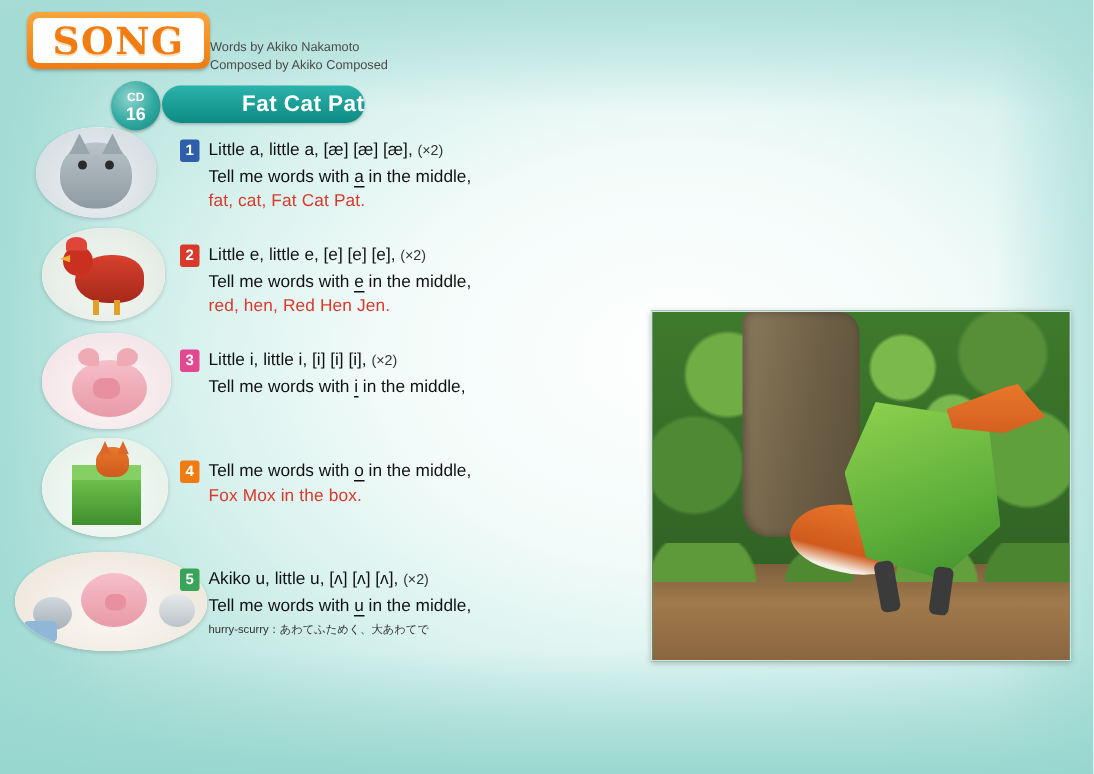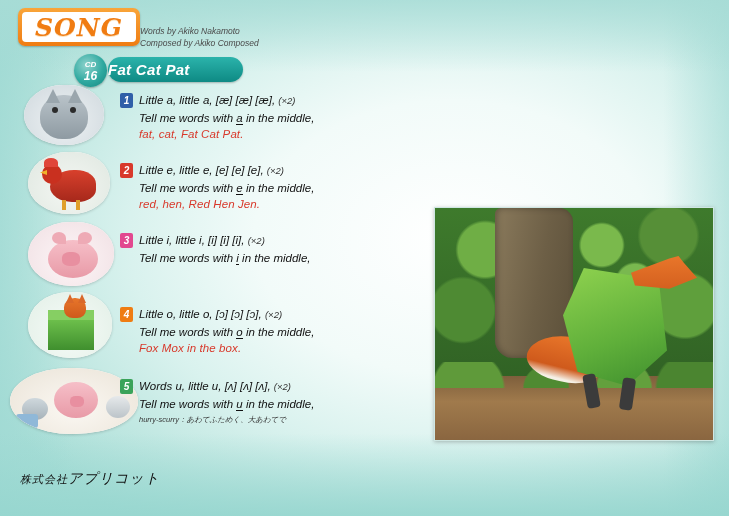--- a/index.html
+++ b/index.html
@@ -6,21 +6,20 @@
   body{
     width:729px;height:516px;overflow:hidden;
     font-family:"Liberation Sans", sans-serif;
     background:#ffffff;
   }
   #page{
     position:relative;width:729px;height:516px;
     background:
       radial-gradient(ellipse 520px 360px at 62% 46%, #ffffff 0%, #f2fbf9 38%, #d9f2ee 62%, #bfe7e1 82%, #a9ded7 100%);
     overflow:hidden;
-    font-style:italic;
   }
   
   #page:before{
     content:"";position:absolute;inset:0;
     background:
       linear-gradient(to bottom, rgba(167,220,214,.85) 0%, rgba(167,220,214,0) 14%),
       linear-gradient(to top, rgba(150,214,207,.9) 0%, rgba(150,214,207,0) 16%),
       linear-gradient(to right, rgba(160,218,212,.75) 0%, rgba(160,218,212,0) 10%),
       linear-gradient(to left, rgba(160,218,212,.6) 0%, rgba(160,218,212,0) 9%);
     pointer-events:none;
@@ -58,21 +57,21 @@
   }
   #cd-badge .cd{font-size:8px;line-height:11px;margin-top:5px;font-weight:bold;}
   #cd-badge .num{font-size:12px;line-height:12px;font-weight:bold;}
 
   
   #song-title{
     left:108px;top:57px;width:135px;height:25px;
     background:linear-gradient(#2bb3ab,#0e8a84);
     border-radius:13px;
     box-shadow:0 1px 2px rgba(0,0,0,.25);
-    display:flex;align-items:center;justify-content:flex-start;
+    display:flex;align-items:center;justify-content:flex-end;
   }
   #song-title span{
     color:#ffffff;font-size:15px;font-weight:bold;letter-spacing:.3px;
     font-family:"Liberation Sans", sans-serif;
   }
 
   
   .verse{position:absolute;left:120px;}
   .vnum{
     position:absolute;left:0;top:1px;width:13px;height:15px;
@@ -278,45 +277,41 @@
     <div class="vnum" style="background:#e2488f;">3</div>
     <div class="vlines">
       <div><span>Little i, little i, [i] [i] [i],</span> <span class="x2">(×2)</span></div>
       <div><span>Tell me words with </span><span class="u">i</span><span> in the middle,</span></div>
     </div>
   </div>
 
   <div class="verse" id="verse-4" style="top:306px;">
     <div class="vnum" style="background:#ef7c12;">4</div>
     <div class="vlines">
-      <div><span>Little o, little o, [ɔ] [ɔ] [ɔ],</span> <span class="x2">(×2)</span></div>
       <div><span>Tell me words with </span><span class="u">o</span><span> in the middle,</span></div>
       <div class="l3 red">Fox Mox in the box.</div>
     </div>
   </div>
 
   <div class="verse" id="verse-5" style="top:378px;">
     <div class="vnum" style="background:#3aa35a;">5</div>
     <div class="vlines">
-      <div><span>Words u, little u, [ʌ] [ʌ] [ʌ],</span> <span class="x2">(×2)</span></div>
+      <div><span>Akiko u, little u, [ʌ] [ʌ] [ʌ],</span> <span class="x2">(×2)</span></div>
       <div><span>Tell me words with </span><span class="u">u</span><span> in the middle,</span></div>
     </div>
     <div class="note">hurry-scurry：あわてふためく、大あわてで</div>
   </div>
 
   <div class="layer" id="fox-art">
     <div class="foliage"></div>
     <div class="trunk"></div>
     <div class="ground"></div>
     <div class="grass"></div>
     <div class="tail"></div>
     <div class="coat"></div>
     <div class="head"></div>
     <div class="leg l1"></div>
     <div class="leg l2"></div>
   </div>
 
 
-  <div class="layer" id="publisher">
-    <span class="kk">株式会社</span><span>アプリコット</span>
-  </div>
 
 </div>
 
 </body></html>

